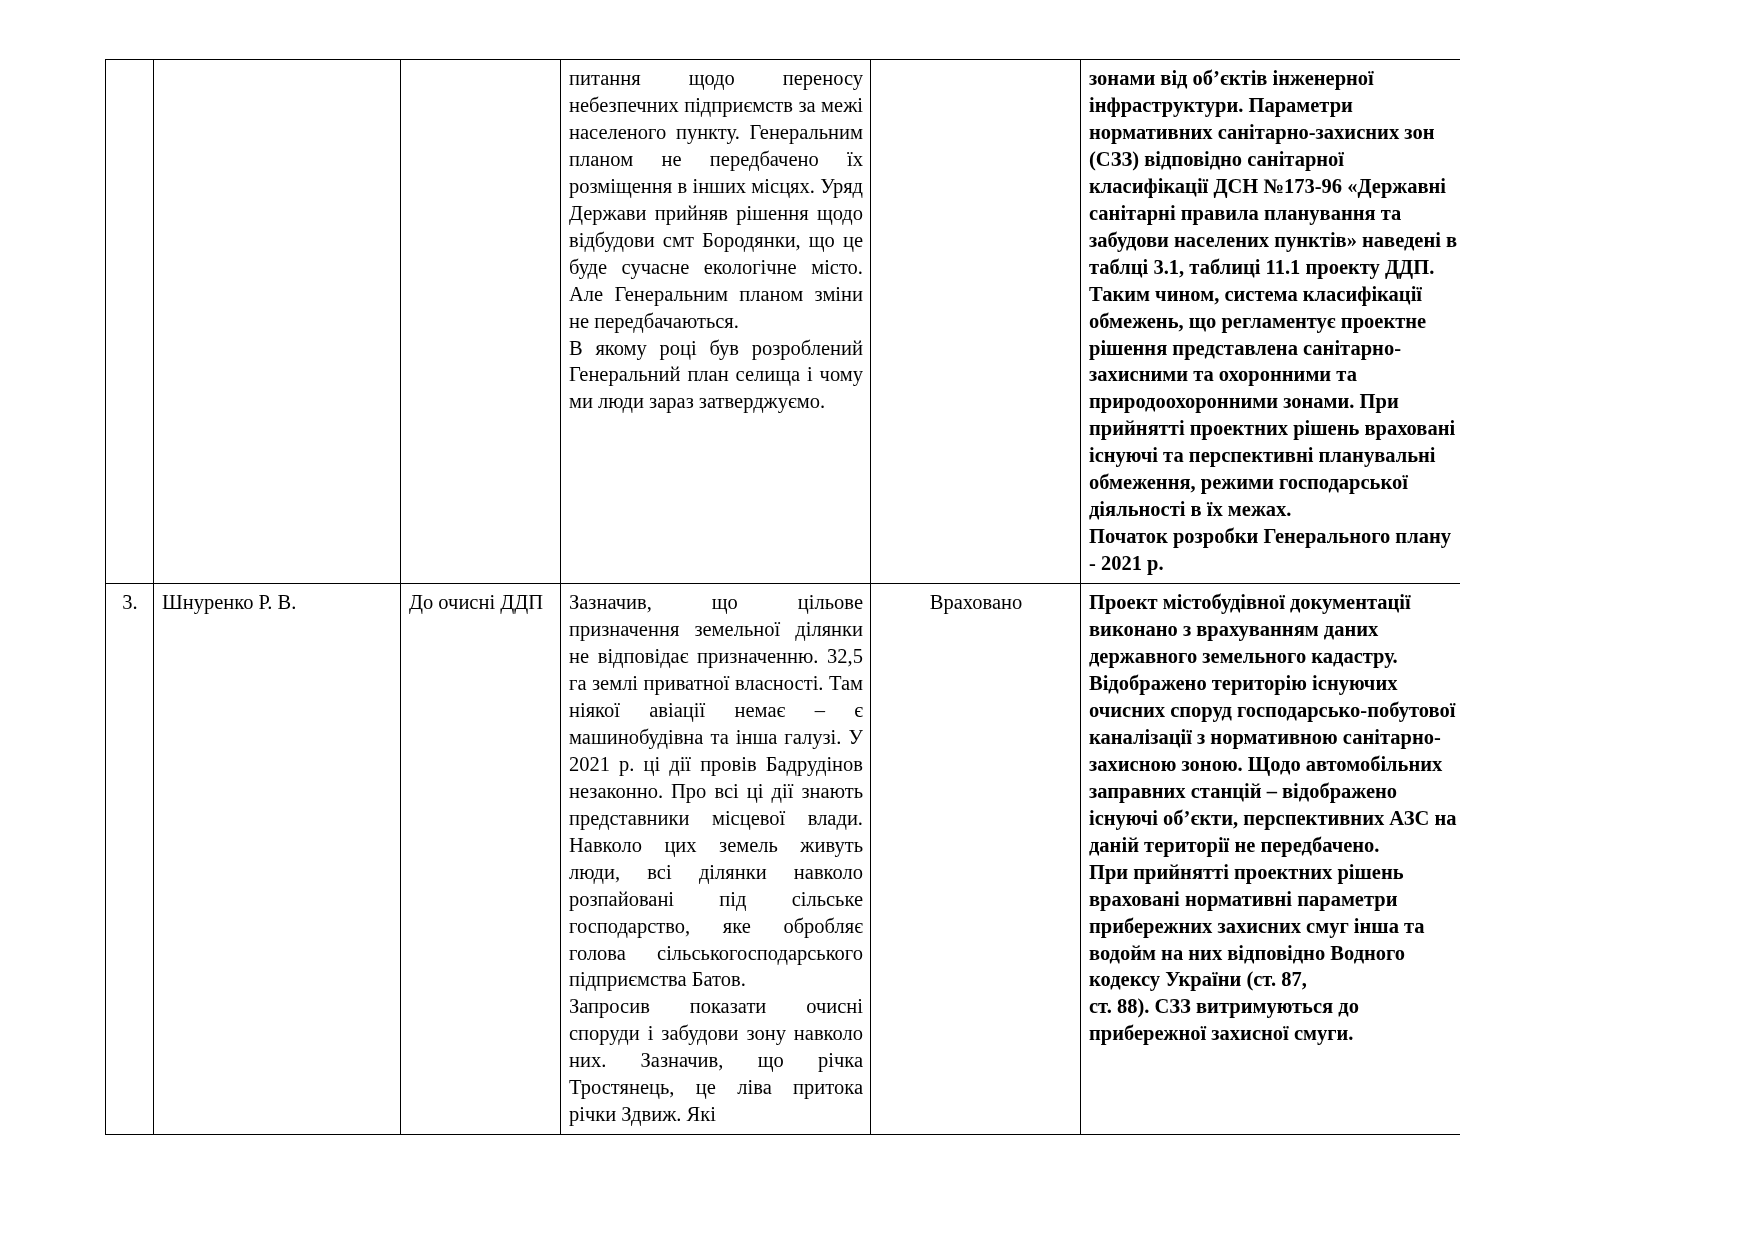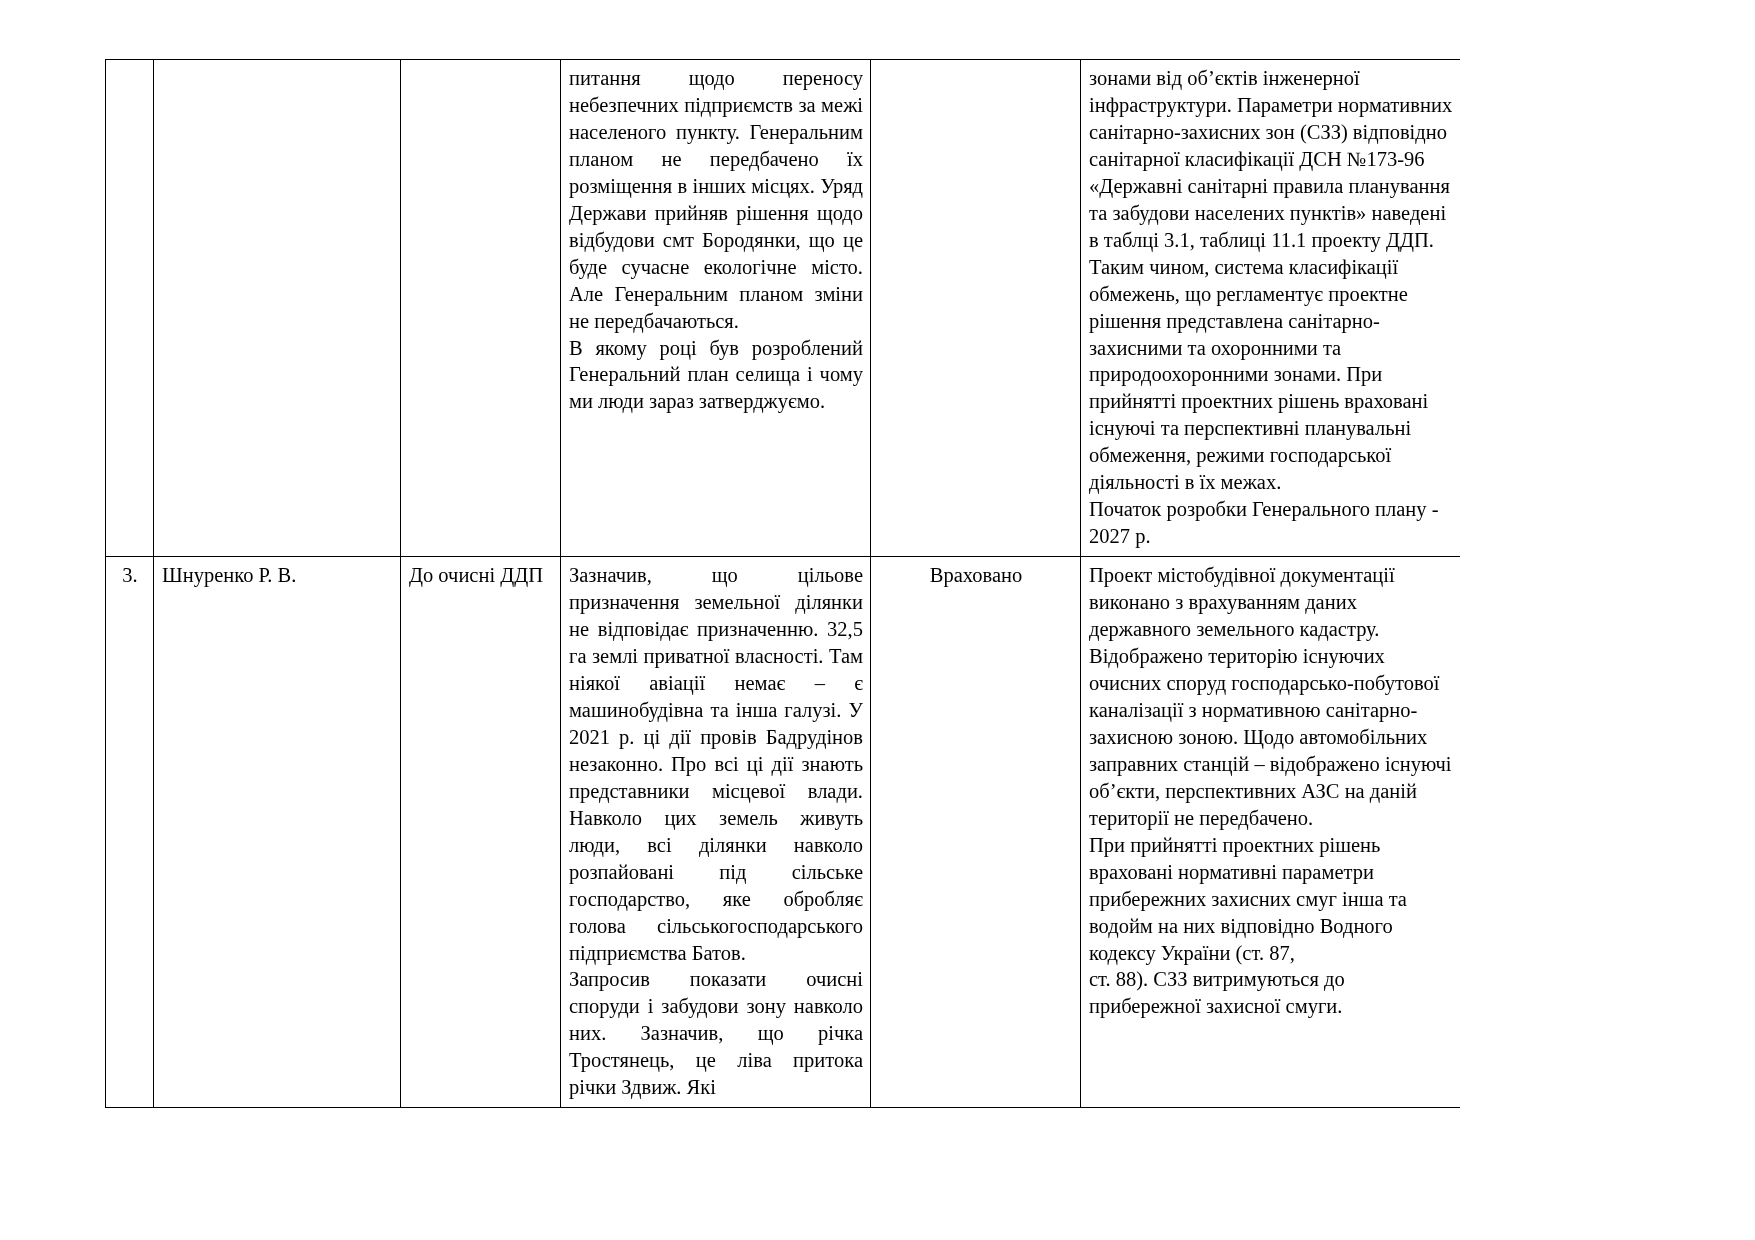--- a/index.html
+++ b/index.html
@@ -73,20 +73,21 @@
   }
   .cell-status {
     text-align: center;
     padding-top: 6px;
   }
   .cell-response {
     text-align: left;
     padding-left: 11px;
     padding-right: 9px;
     line-height: 1.315;
+    font-weight: bold;
   }
   .cell-body p, .cell-response p, .cell-ref p {
     margin: 0;
   }
   .p-just {
     text-align: justify;
     text-align-last: left;
   }
   .p-left {
     text-align: left;
@@ -117,21 +118,21 @@
           <td class="cell-name clipped"></td>
           <td class="cell-ref clipped"></td>
           <td class="cell-body clipped">
             <p class="p-just">питання щодо переносу небезпечних підприємств за межі населеного пункту. Генеральним планом не передбачено їх розміщення в інших місцях. Уряд Держави прийняв рішення щодо відбудови смт Бородянки, що це буде сучасне екологічне місто. Але Генеральним планом зміни не передбачаються.</p>
             <p class="p-just">В якому році був розроблений Генеральний план селища і чому ми люди зараз затверджуємо.</p>
           </td>
           <td class="cell-status clipped"></td>
           <td class="cell-response clipped">
             <p class="p-left">зонами від об’єктів інженерної інфраструктури.  Параметри нормативних санітарно-захисних зон (СЗЗ) відповідно санітарної класифікації ДСН №173-96 «Державні санітарні правила планування та забудови населених пунктів» наведені в таблці 3.1, таблиці 11.1  проекту ДДП.</p>
             <p class="p-left">Таким чином, система класифікації обмежень, що регламентує проектне рішення представлена санітарно-захисними та охоронними та природоохоронними зонами. При прийнятті проектних рішень враховані існуючі та перспективні планувальні обмеження, режими господарської діяльності в їх межах.</p>
-            <p class="p-left">Початок розробки Генерального плану - 2027 р.</p>
+            <p class="p-left">Початок розробки Генерального плану - 2021 р.</p>
           </td>
         </tr>
         <tr class="row-three">
           <td class="cell-num clipped">3.</td>
           <td class="cell-name clipped">Шнуренко Р. В.</td>
           <td class="cell-ref clipped">До очисні ДДП</td>
           <td class="cell-body clipped">
             <p class="p-just">Зазначив, що цільове призначення земельної ділянки не відповідає призначенню. 32,5 га землі приватної власності. Там ніякої авіації немає – є машинобудівна та інша галузі. У 2021 р. ці дії провів Бадрудінов незаконно. Про всі ці дії знають представники місцевої влади. Навколо цих земель живуть люди, всі ділянки навколо розпайовані під сільське господарство, яке обробляє голова сільськогосподарського підприємства Батов.</p>
             <p class="p-just">Запросив показати очисні споруди і забудови зону навколо них. Зазначив, що річка Тростянець, це ліва притока річки Здвиж. Які</p>
           </td>

